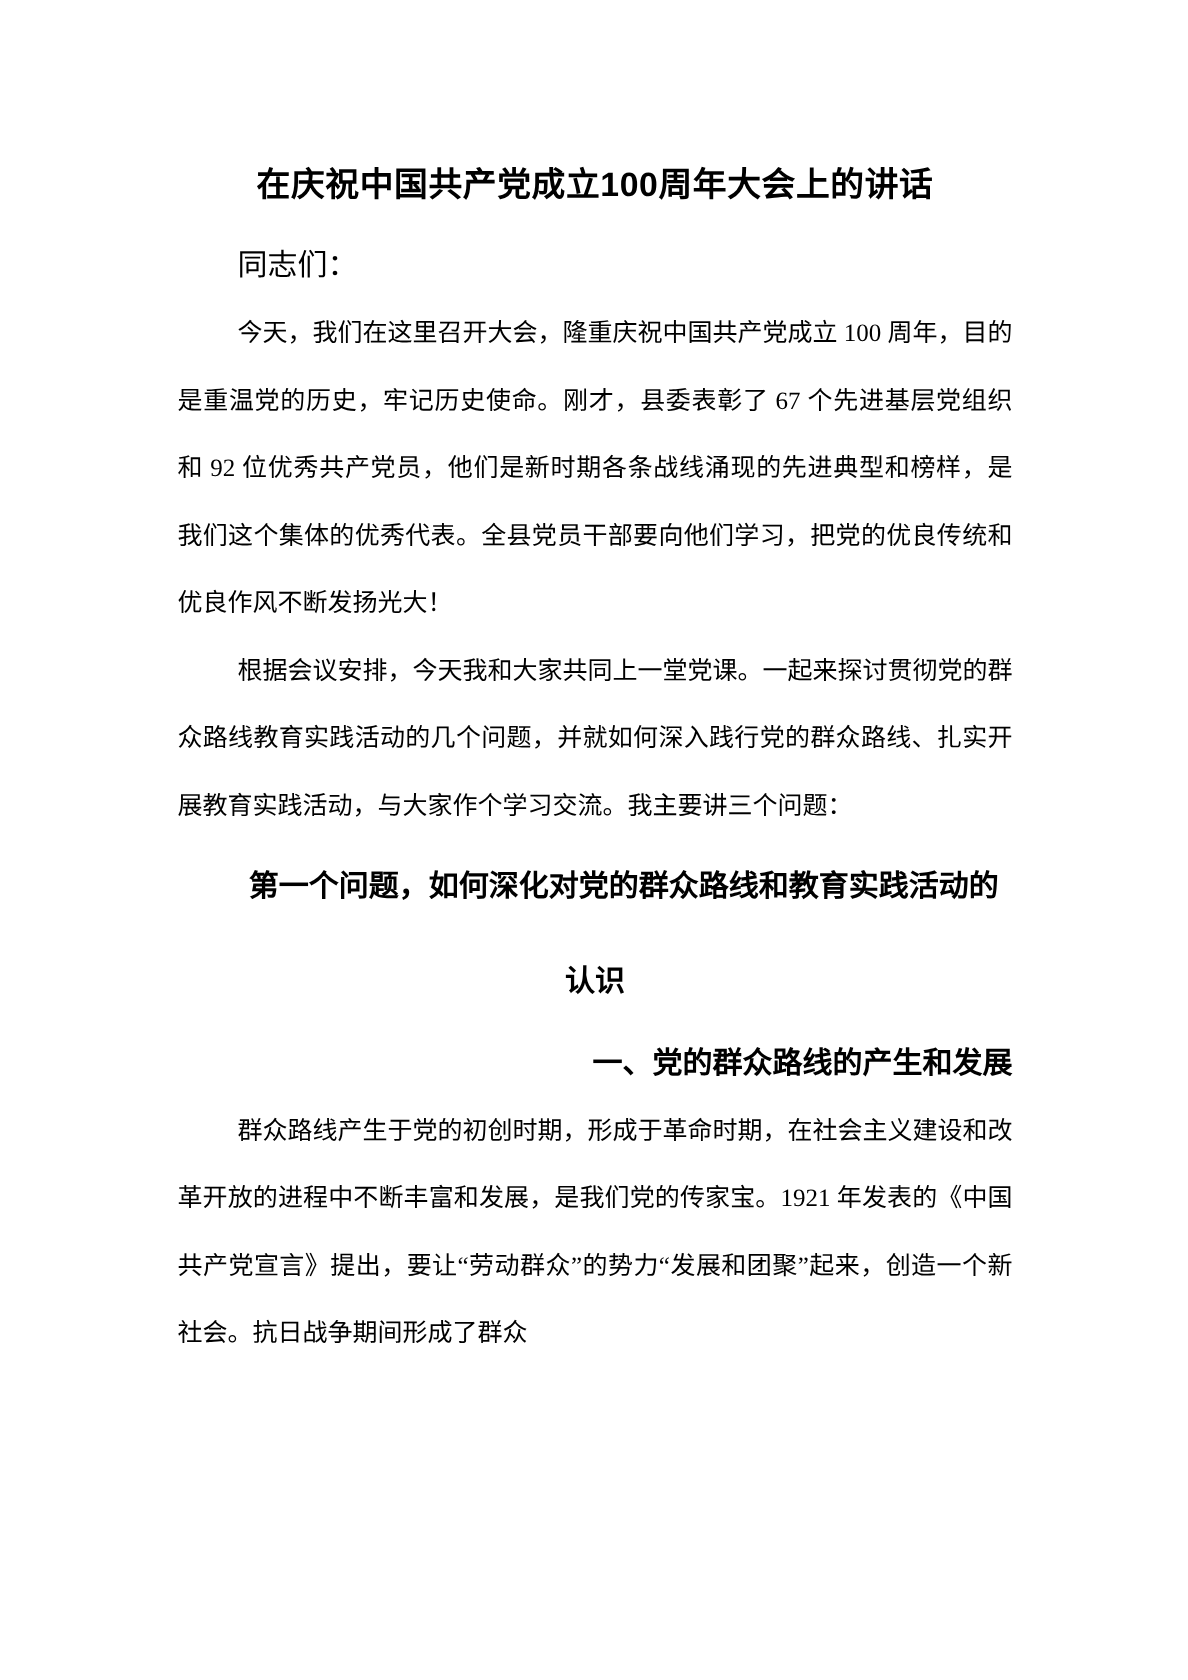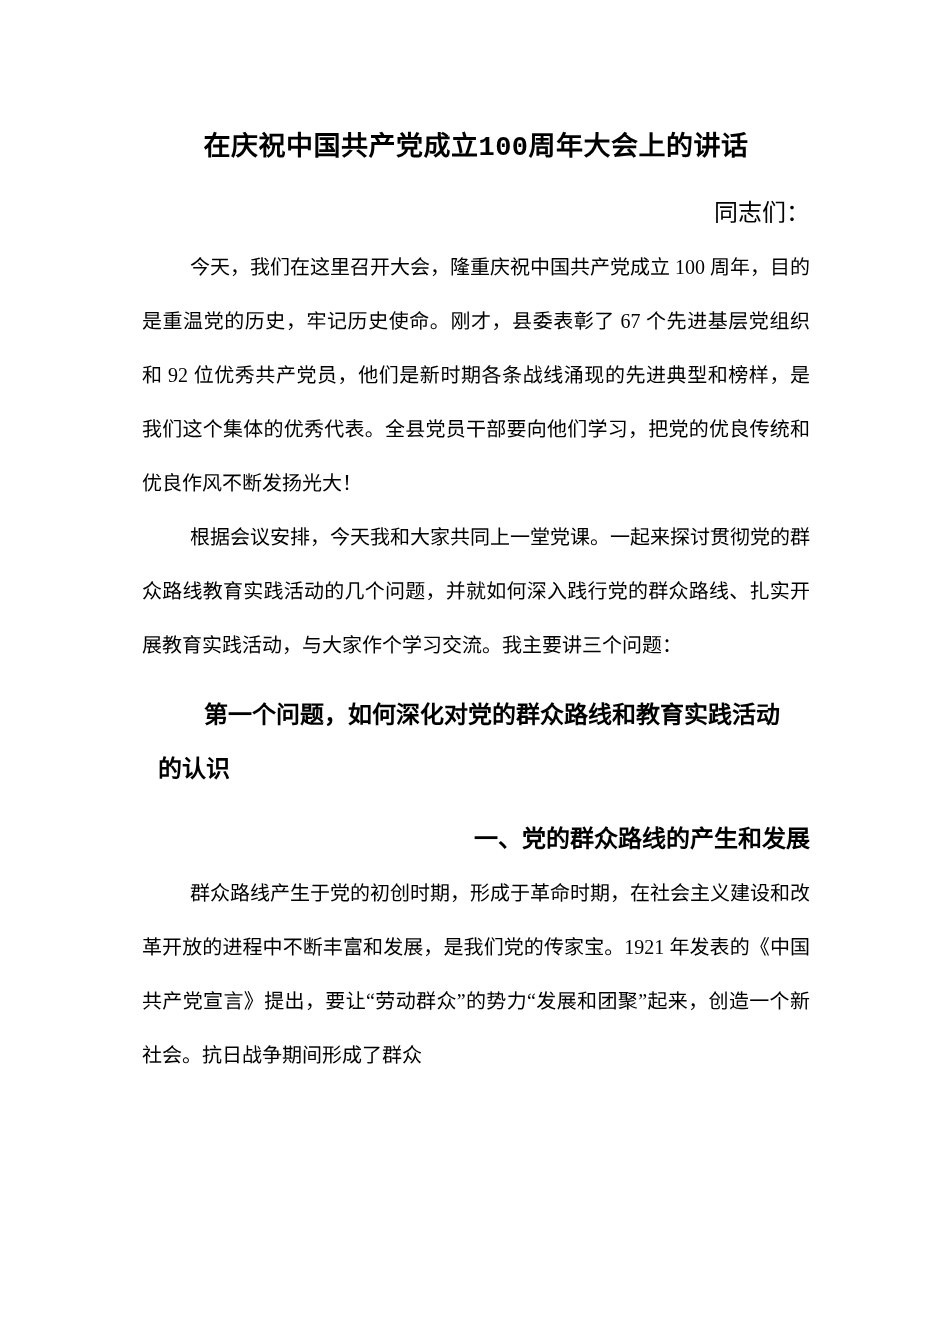--- a/index.html
+++ b/index.html
@@ -34,51 +34,50 @@
   }
 
   .doc-title {
     font-size: 27px;
     font-weight: bold;
     text-align: center;
     line-height: 40px;
     margin: 0;
     padding-top: 128px;
     letter-spacing: 0.5px;
-    font-family: Liberation Mono, monospace;
+    font-family: Liberation Sans, sans-serif;
   }
 
   .salutation {
     font-size: 24px;
     line-height: 54px;
     margin: 0;
     padding-top: 18px;
     text-indent: 48px;
     letter-spacing: 0px;
-    text-align: right;
   }
 
   p.body-para {
     font-size: 20px;
     line-height: 54px;
     margin: 0;
     text-indent: 48px;
     text-align: justify;
     text-justify: inter-ideograph;
     letter-spacing: 0px;
     word-spacing: 0px;
   }
 
   h2.section-heading {
     font-size: 24px;
     font-weight: bold;
-    line-height: 54px;
-    margin: 16px;
+    line-height: 76px;
+    margin: 0;
     text-indent: 46px;
-    text-align: left;
+    text-align: center;
     letter-spacing: 0px;
   }
 
   h3.sub-heading {
     font-size: 24px;
     font-weight: bold;
     line-height: 54px;
     margin: 0;
     text-indent: 46px;
     text-align: right;

